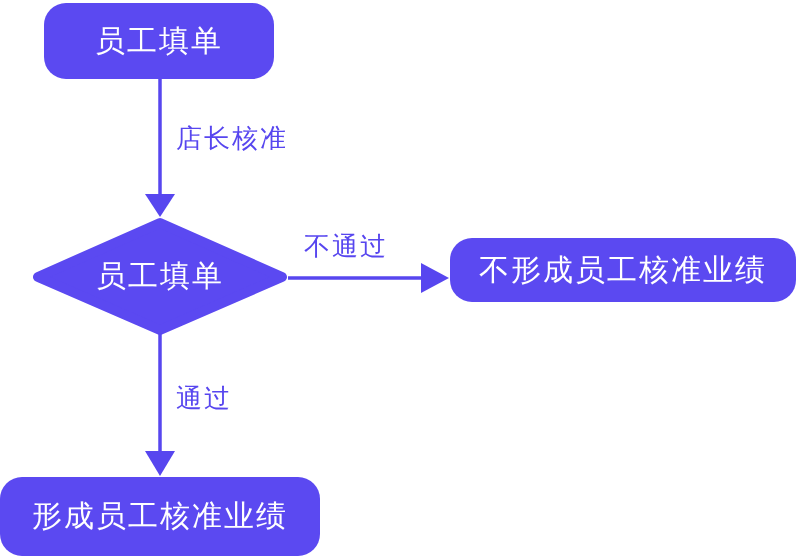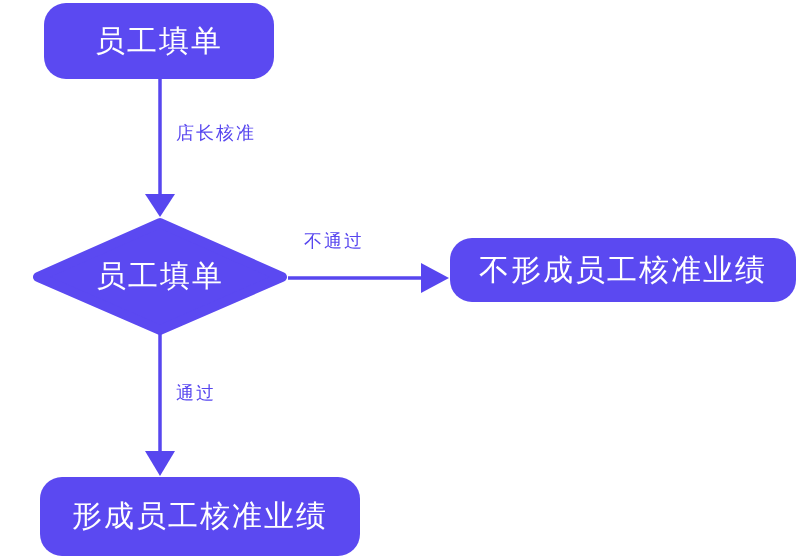--- a/index.html
+++ b/index.html
@@ -48,37 +48,37 @@
     display: flex;
     align-items: center;
     justify-content: center;
     color: var(--node_text);
     font-size: 30px;
     letter-spacing: 2px;
     white-space: nowrap;
   }
   .node-box-start  { left: 44px;  top: 3px;   width: 230px; height: 76px; }
   .node-box-reject { left: 450px; top: 238px; width: 346px; height: 64px; }
-  .node-box-approve{ left: 0px;   top: 477px; width: 320px; height: 79px; margin-left: 40px; }
+  .node-box-approve{ left: 0px;   top: 477px; width: 320px; height: 79px; }
   .diamond-label {
     position: absolute;
     left: 33px; top: 218px;
     width: 254px; height: 117px;
     display: flex;
     align-items: center;
     justify-content: center;
     color: var(--node_text);
     font-size: 30px;
     letter-spacing: 2px;
     white-space: nowrap;
   }
   .edge-label {
     position: absolute;
     color: var(--edge_color);
-    font-size: 18px;
+    font-size: 26px;
     font-weight: 500;
     letter-spacing: 2px;
     white-space: nowrap;
   }
   .edge-label-approval { left: 176px; top: 121px; }
   .edge-label-fail     { left: 304px; top: 229px; }
   .edge-label-pass     { left: 176px; top: 381px; }
 </style>
 </head>
 <body>

